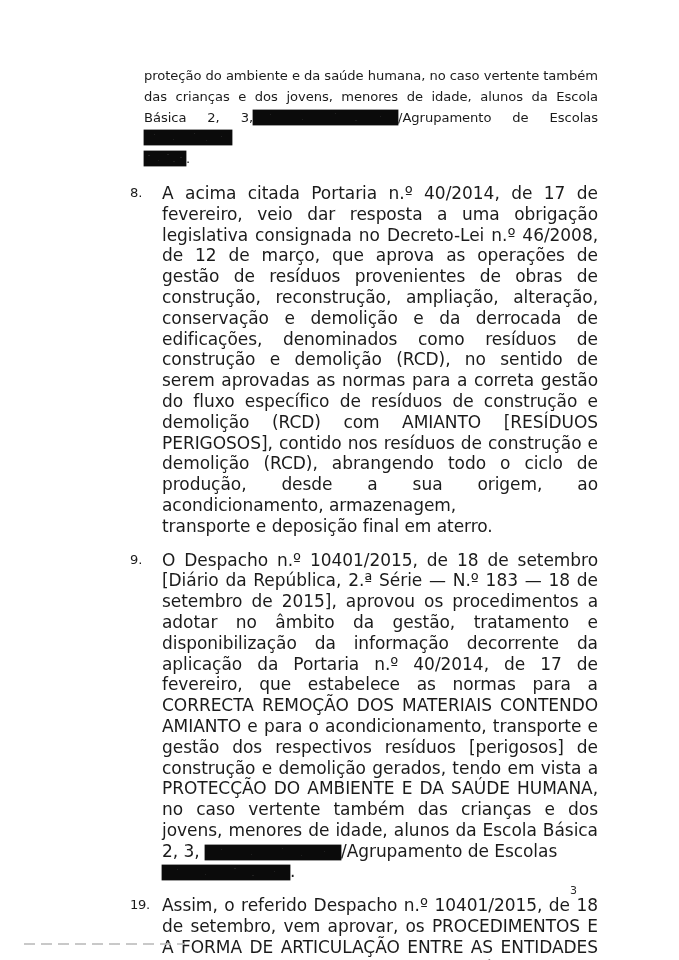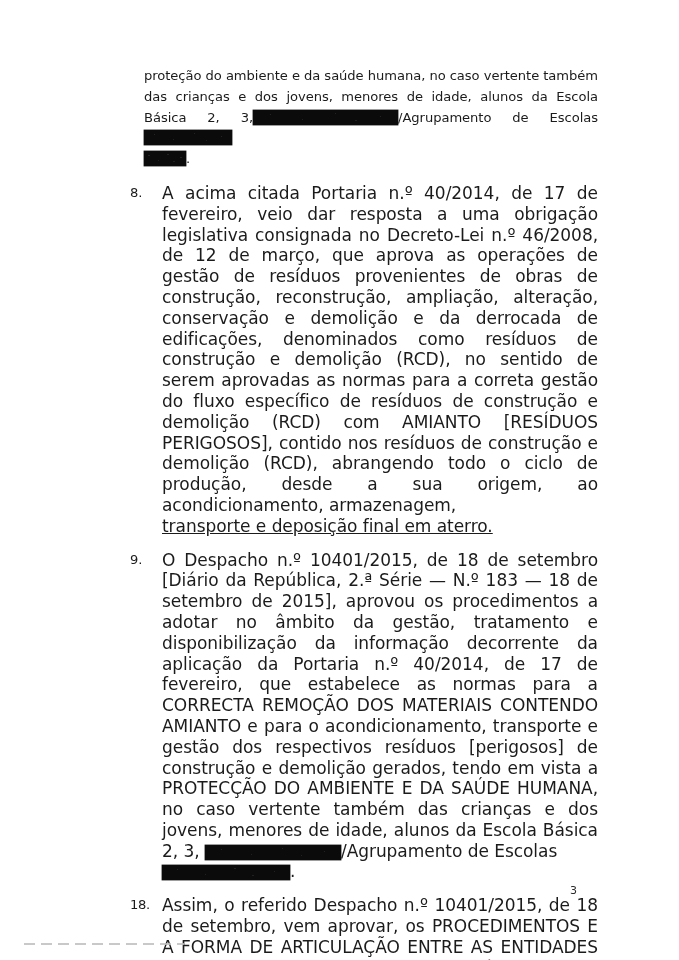--- a/index.html
+++ b/index.html
@@ -60,21 +60,21 @@
   .item .num.tight { letter-spacing: -0.3px; }
   .item .txt {
     font-size: 17px;
     line-height: 20.8px;
     text-align: justify;
     text-justify: inter-word;
     letter-spacing: -0.05px;
   }
 
   
-  .txt > .lastline { display: inline; text-decoration: underline; }
+  .txt > .lastline { display: inline; }
 
   
   .redact {
     display: inline-block;
     vertical-align: -3px;
     background: #0b0b0b;
     border-radius: 0px;
     height: 15px;
     position: relative;
     box-shadow: 0 0 0 0.4px #0b0b0b;
@@ -137,21 +137,21 @@
       <span class="num">8.</span>
       <div class="txt"><span>A acima citada Portaria n.º 40/2014, de 17 de fevereiro, veio dar resposta a uma obrigação legislativa consignada no Decreto-Lei n.º 46/2008, de 12 de março, que aprova as operações de gestão de resíduos provenientes de obras de construção, reconstrução, ampliação, alteração, conservação e demolição e da derrocada de edificações, denominados como resíduos de construção e demolição (RCD), no sentido de serem aprovadas as normas para a correta gestão do fluxo específico de resíduos de construção e demolição (RCD) com AMIANTO [RESÍDUOS PERIGOSOS], contido nos resíduos de construção e demolição (RCD), abrangendo todo o ciclo de produção, desde a sua origem, ao acondicionamento, armazenagem,</span><br><span class="lastline">transporte e deposição final em aterro.</span></div>
     </div>
 
     <div class="item">
       <span class="num">9.</span>
       <div class="txt"><span>O Despacho n.º 10401/2015, de 18 de setembro [Diário da República, 2.ª Série — N.º 183 — 18 de setembro de 2015], aprovou os procedimentos a adotar no âmbito da gestão, tratamento e disponibilização da informação decorrente da aplicação da Portaria n.º 40/2014, de 17 de fevereiro, que estabelece as normas para a CORRECTA REMOÇÃO DOS MATERIAIS CONTENDO AMIANTO e para o acondicionamento, transporte e gestão dos respectivos resíduos [perigosos] de construção e demolição gerados, tendo em vista a PROTECÇÃO DO AMBIENTE E DA SAÚDE HUMANA, no caso vertente também das crianças e dos jovens, menores de idade, alunos da Escola Básica 2, 3,</span> <span class="redact r-w136"></span><span>/Agrupamento de Escolas</span><br><span class="redact r-w128"></span><span>.</span></div>
     </div>
 
     <div class="item">
-      <span class="num tight">18.</span>
+      <span class="num tight">19.</span>
       <div class="txt"><span>Assim, o referido Despacho n.º 10401/2015, de 18 de setembro, vem aprovar, os PROCEDIMENTOS E A FORMA DE ARTICULAÇÃO ENTRE AS ENTIDADES INTERVENIENTES no que se refere à gestão da informação decorrente da aplicação da Portaria n.º 40/2014, de 17 de fevereiro, POSSIBILITANDO O RASTREIO DOS RESÍDUOS DE CONSTRUÇÃO E DEMOLIÇÃO (RCD) com AMIANTO [RESÍDUOS</span><br><span class="lastline">PERIGOSOS] desde a sua produção até ao destino final.</span></div>
     </div>
 
   </div>
 
   <div class="page-number">3</div>
 
   <div class="scan-artifact"></div>
 
 </div>

